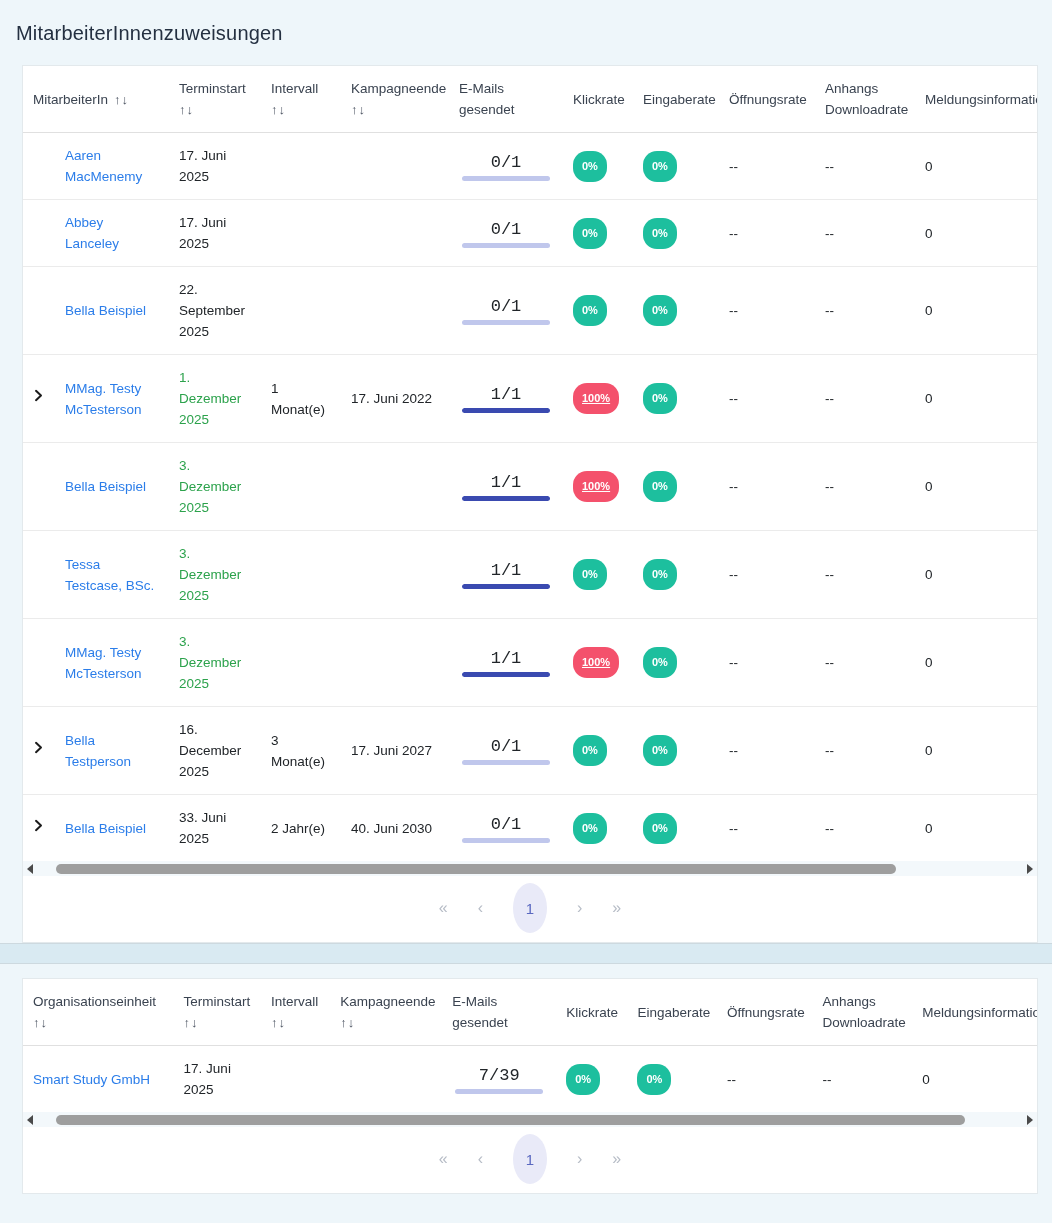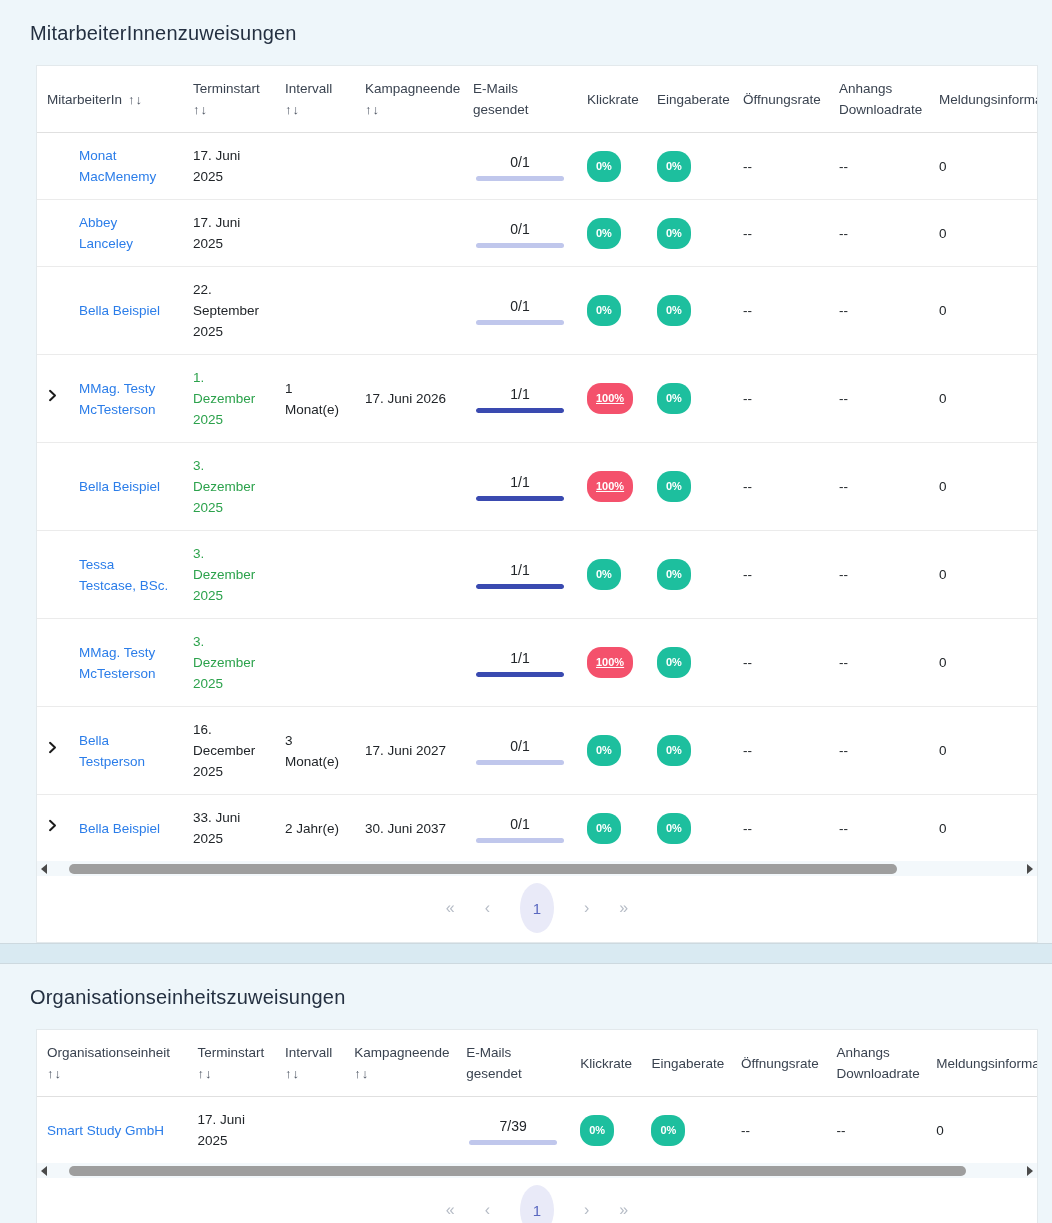--- a/index.html
+++ b/index.html
@@ -9,39 +9,39 @@
     --link:#2b7de9; --date-highlight:#2ca24c;
     --badge-green:#1dbf9e; --badge-red:#f4516c;
     --bar-track:#c0c7ec; --bar-fill:#3a4ab0;
     --pag-arrow:#b6bcc6; --pag-current-bg:#e9eaf8; --pag-current-text:#5a68c0;
     --scroll-thumb:#9e9e9e;
   }
   *{box-sizing:border-box;}
   html,body{margin:0;padding:0;}
   body{font-family:"Liberation Sans",sans-serif;background:var(--page-bg);}
   .page{width:1052px;height:1223px;overflow:hidden;background:var(--page-bg);}
-  .panel{background:var(--panel-bg);border:1px solid var(--panel-border);border-left:none;border-right:none;padding:14px 14px 0 28px;}
+  .panel{background:var(--panel-bg);border:1px solid var(--panel-border);border-left:none;border-right:none;padding:14px 14px 0 14px;}
   .panel.first{border-top:none;margin-bottom:19px;padding-bottom:0;}
   .panel.second{height:100%;}
   .panel-title{font-size:20px;font-weight:500;color:var(--title-color);margin:8px 0 20px 2px;letter-spacing:.2px;}
   .card{background:var(--card-bg);border:1px solid var(--card-border);overflow:hidden;margin-left:8px;}
   table{border-collapse:collapse;table-layout:fixed;width:1042px;}
   th,td{padding:12px 10px;vertical-align:middle;text-align:left;font-size:13.5px;line-height:21px;overflow:hidden;}
   thead th{color:var(--header-text);font-weight:400;border-bottom:1px solid #e0e0e0;}
   tbody td{border-top:1px solid var(--row-border);color:var(--cell-text);}
   tbody tr:first-child td{border-top:none;}
   .sort-icon{display:block;color:#4a5260;font-size:13px;letter-spacing:1px;cursor:pointer;user-select:none;}
   .sort-icon.inline{display:inline;margin-left:6px;}
   .expand-cell{padding-right:0;padding-left:8px;}
   .chevron{display:inline-flex;cursor:pointer;}
   .chevron svg{display:block;}
   a.link{color:var(--link);text-decoration:none;cursor:pointer;}
   .date.green{color:var(--date-highlight);}
   .progress{width:88px;margin:0 auto;}
-  .progress-label{display:block;text-align:center;font-size:14px;color:#212529;margin-bottom:3px;}
+  .progress-label{display:block;text-align:center;font-size:17px;color:#212529;margin-bottom:3px;font-family:Liberation Mono, monospace;}
   .progress-track{height:5px;background:var(--bar-track);border-radius:3px;overflow:hidden;}
   .progress-fill{height:100%;background:var(--bar-fill);border-radius:3px;}
   .badge{display:inline-block;min-width:22px;text-align:center;padding:5px 9px;border-radius:14px;
          font-size:11px;font-weight:700;color:#fff;background:var(--badge-green);}
   .badge.red{background:var(--badge-red);text-decoration:underline;}
   .hscroll{display:flex;align-items:center;height:15px;background:#f3f8fb;padding:0 4px;cursor:pointer;}
   .scroll-arrow{width:0;height:0;border-style:solid;flex:0 0 auto;}
   .scroll-arrow.left{border-width:5px 6px 5px 0;border-color:transparent #4a4a4a transparent transparent;margin-right:3px;}
   .scroll-arrow.right{border-width:5px 0 5px 6px;border-color:transparent transparent transparent #4a4a4a;margin-left:3px;}
   .scroll-track{flex:1;position:relative;height:10px;}
@@ -83,21 +83,21 @@
               <th><span class="th-label">Klickrate</span></th>
               <th><span class="th-label">Eingaberate</span></th>
               <th><span class="th-label">Öffnungsrate</span></th>
               <th><span class="th-label">Anhangs Downloadrate</span></th>
               <th><span class="th-label">Meldungsinformationen</span></th>
             </tr>
           </thead>
           <tbody>
             <tr>
               <td class="expand-cell"></td>
-              <td><a class="link">Monat MacMenemy</a></td>
+              <td><a class="link">Aaren MacMenemy</a></td>
               <td>
                 <div class="date">17. Juni 2025</div>
               </td>
               <td></td>
               <td></td>
               <td>
                 <div class="progress">
                   <span class="progress-label">0/1</span>
                   <div class="progress-track">
                     <div class="progress-fill" style="width: 0%;"></div>
@@ -158,21 +158,21 @@
               <td class="expand-cell"><span class="chevron">
                   <svg width="15" height="15" viewBox="0 0 24 24">
                     <path d="M8 4.5 L16 12 L8 19.5" fill="none" stroke="#1c1c1c" stroke-width="3.2" stroke-linecap="round" stroke-linejoin="round"></path>
                   </svg>
                 </span></td>
               <td><a class="link">MMag. Testy McTesterson</a></td>
               <td>
                 <div class="date green">1. Dezember 2025</div>
               </td>
               <td>1 Monat(e)</td>
-              <td>17. Juni 2026</td>
+              <td>17. Juni 2022</td>
               <td>
                 <div class="progress">
                   <span class="progress-label">1/1</span>
                   <div class="progress-track">
                     <div class="progress-fill" style="width: 100%;"></div>
                   </div>
                 </div>
               </td>
               <td><span class="badge red">100%</span></td>
               <td><span class="badge">0%</span></td>
@@ -276,21 +276,21 @@
               <td class="expand-cell"><span class="chevron">
                   <svg width="15" height="15" viewBox="0 0 24 24">
                     <path d="M8 4.5 L16 12 L8 19.5" fill="none" stroke="#1c1c1c" stroke-width="3.2" stroke-linecap="round" stroke-linejoin="round"></path>
                   </svg>
                 </span></td>
               <td><a class="link">Bella Beispiel</a></td>
               <td>
                 <div class="date">33. Juni 2025</div>
               </td>
               <td>2 Jahr(e)</td>
-              <td>30. Juni 2037</td>
+              <td>40. Juni 2030</td>
               <td>
                 <div class="progress">
                   <span class="progress-label">0/1</span>
                   <div class="progress-track">
                     <div class="progress-fill" style="width: 0%;"></div>
                   </div>
                 </div>
               </td>
               <td><span class="badge">0%</span></td>
               <td><span class="badge">0%</span></td>
@@ -311,21 +311,20 @@
         <span class="pg-btn">«</span>
         <span class="pg-btn">‹</span>
         <span class="pg-current">1</span>
         <span class="pg-btn">›</span>
         <span class="pg-btn">»</span>
       </div>
     </div>
   </section>
 
   <section class="panel second">
-    <h2 class="panel-title">Organisationseinheitszuweisungen</h2>
     <div class="card">
       <table>
           <colgroup>
             <col style="width: 148px;">
             <col style="width: 86px;">
             <col style="width: 68px;">
             <col style="width: 110px;">
             <col style="width: 112px;">
             <col style="width: 70px;">
             <col style="width: 88px;">

